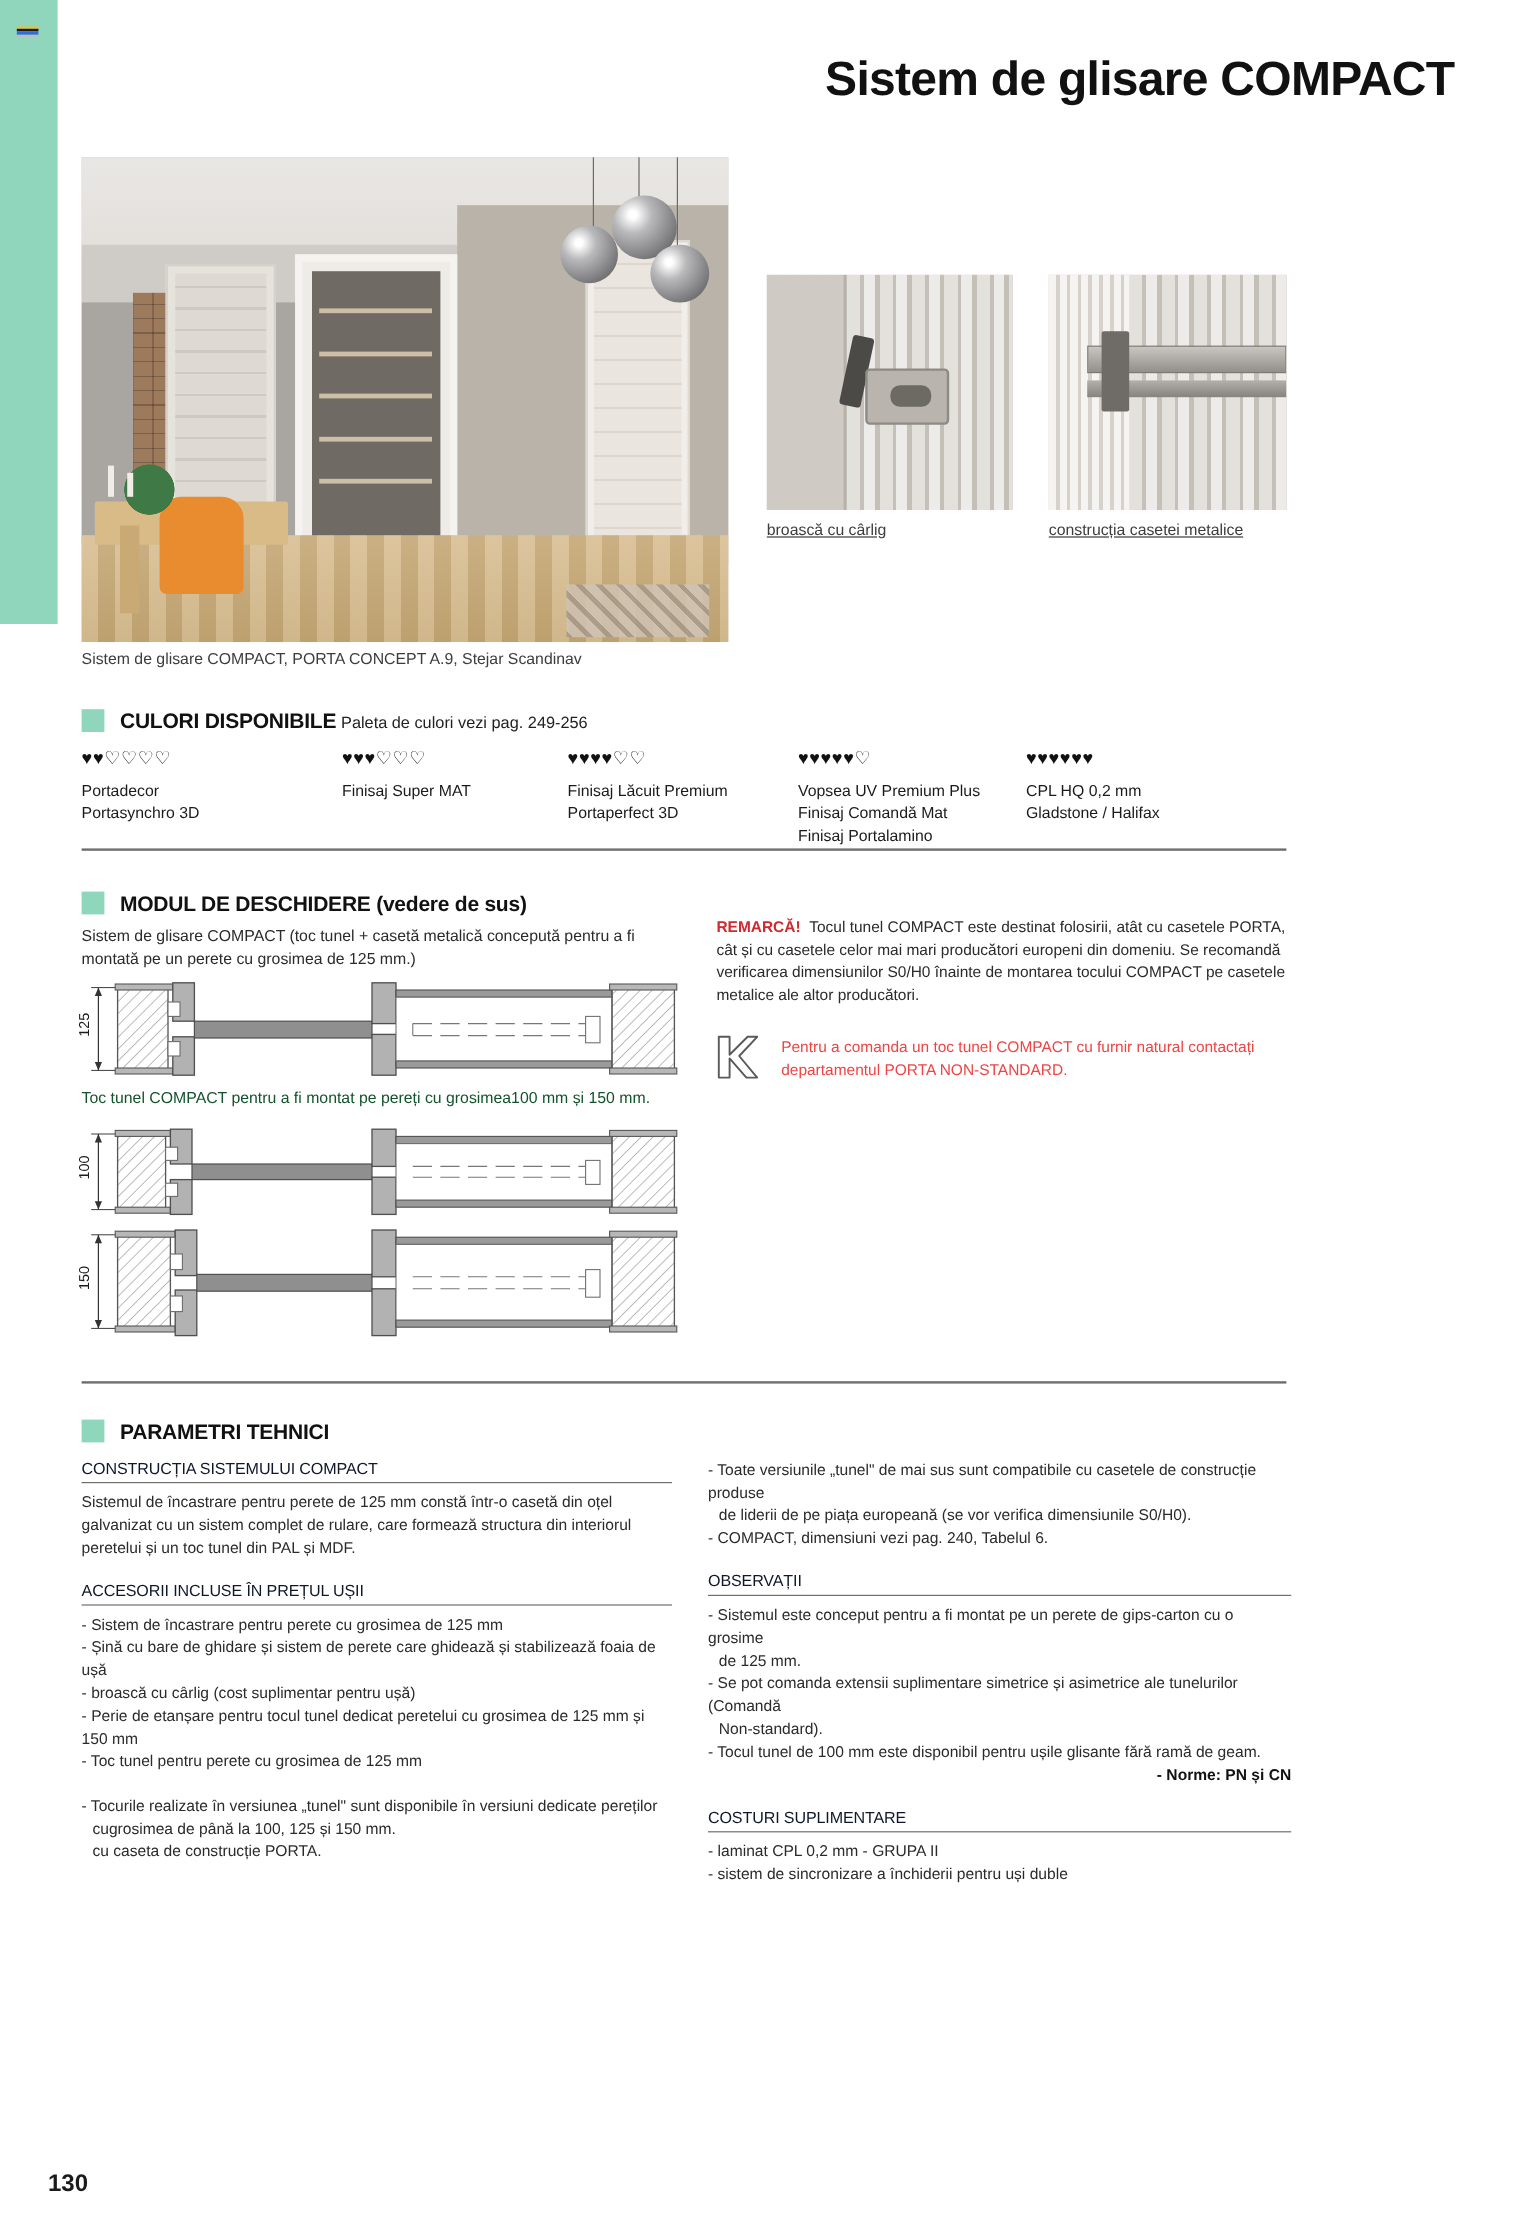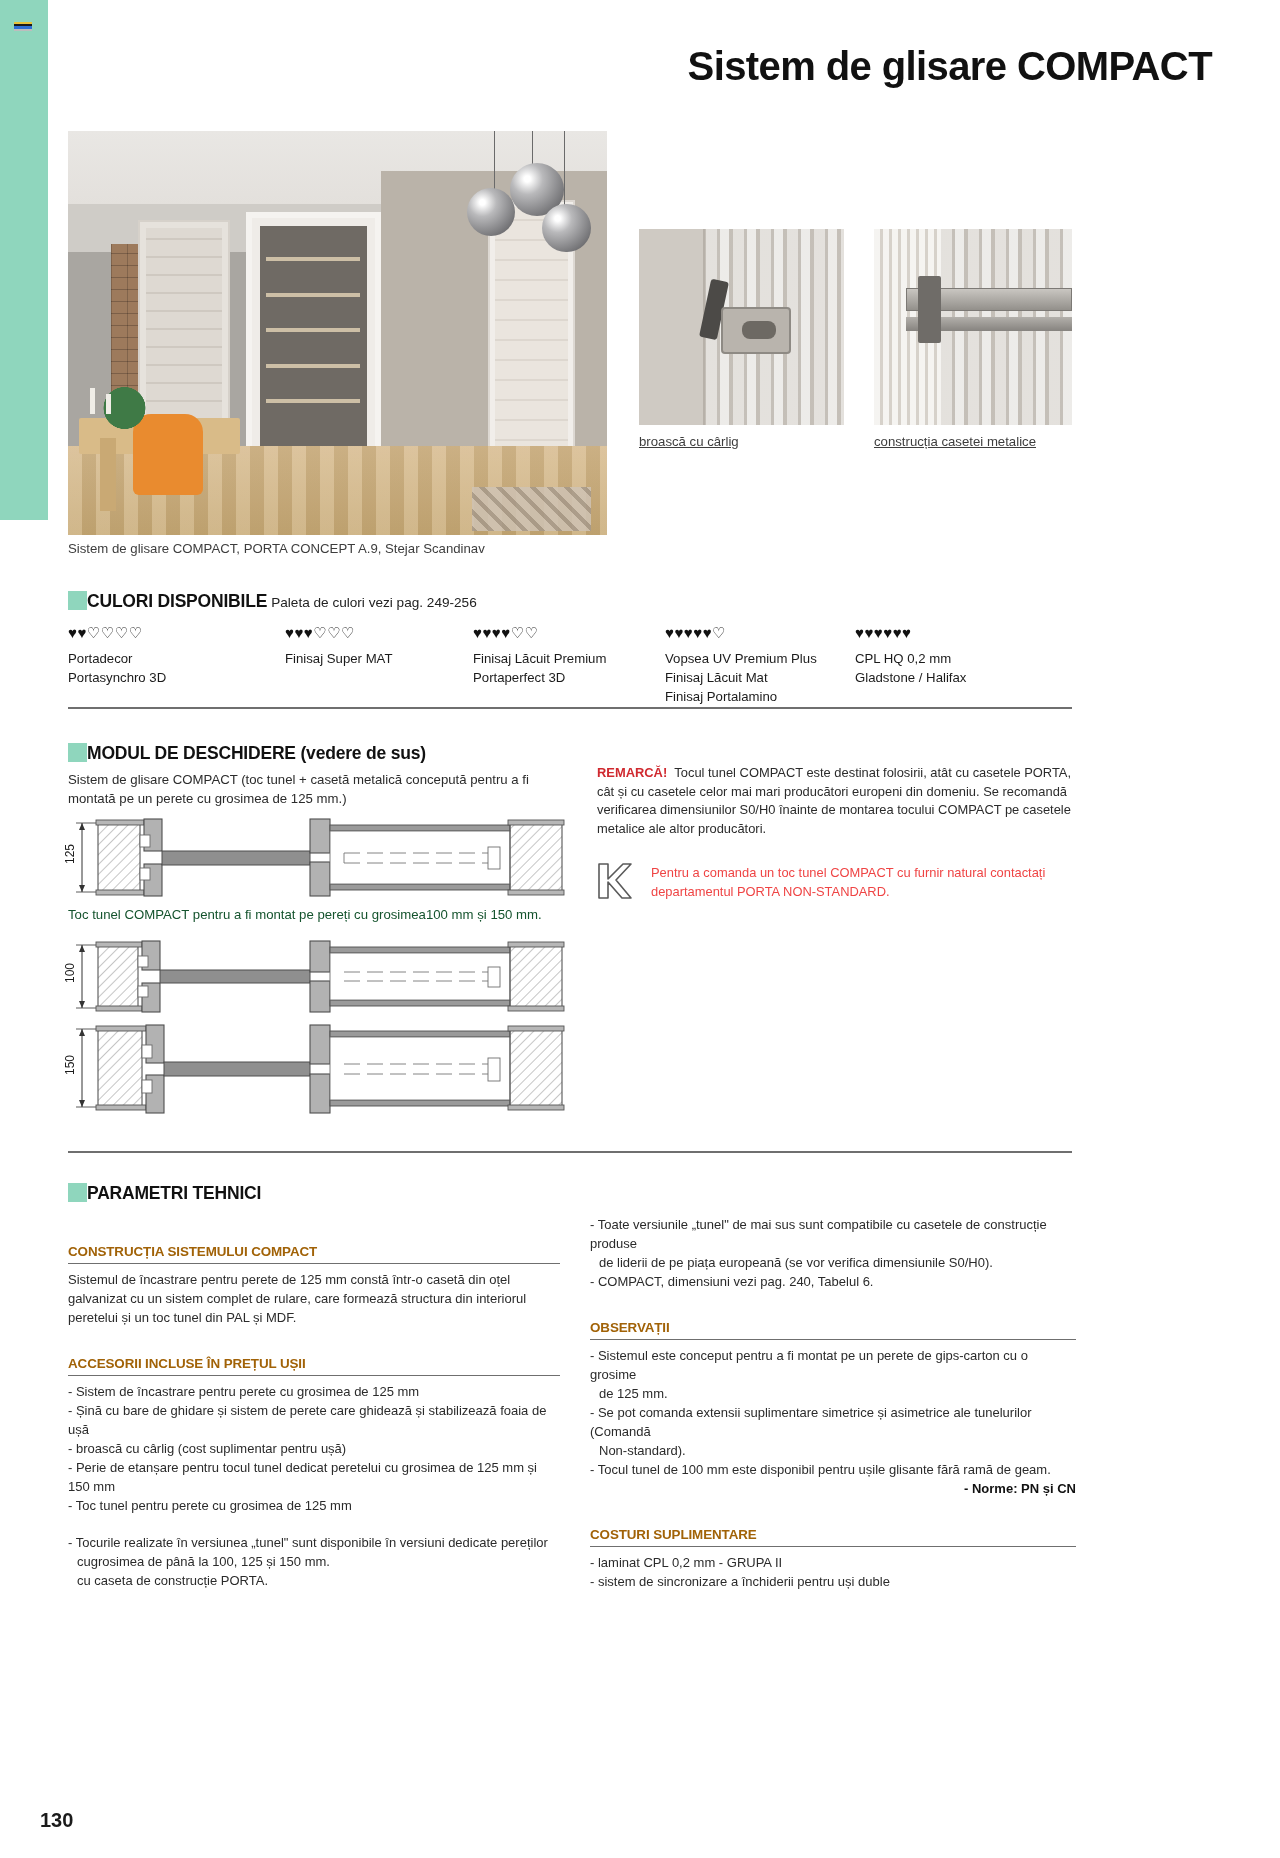--- a/index.html
+++ b/index.html
@@ -117,21 +117,21 @@
     background:#e7e3dd;
     background-image:repeating-linear-gradient(90deg,rgba(255,255,255,.6) 0 6px,rgba(170,163,153,.28) 6px 9px);}
   .detail-cap {
     position: absolute; top: 434px;
     font-size: 13.2px; color: #3d3d3d; text-decoration: underline;
   }
   .detail-cap-a { left: 639px; }
   .detail-cap-b { left: 874px; }
 
   
-  .sec-head { position: absolute; display: flex; align-items: baseline; }
+  .sec-head { position: absolute; display: flex; align-items: baseline; gap: 13px; }
   .sec-chip { width: 19px; height: 19px; background: #8fd6bd; flex: none; position: relative; top: 3px; }
   .sec-title { font-size: 17.5px; font-weight: 700; letter-spacing: -0.2px; color: #111; }
   .sec-sub { font-size: 13.6px; font-weight: 400; color: #222; margin-left: 4px; }
 
   .rule { position: absolute; height: 2px; background: #6f6f6f; }
 
   
   .colors { position: absolute; left: 68px; top: 625px; width: 1004px; }
   .color-col { position: absolute; top: 0; }
   .hearts { font-size: 15px; letter-spacing: 0.5px; color: #111; line-height: 1; white-space: nowrap; }
@@ -155,22 +155,22 @@
   
   .diagram { position: absolute; left: 68px; }
   .dim-label {
     position: absolute; font-size: 12px; color: #1b1b1b;
     transform: rotate(-90deg); transform-origin: center;
   }
 
   
   .pt-col-l { position: absolute; left: 68px; width: 492px; }
   .pt-col-r { position: absolute; left: 590px; width: 486px; }
-  .pt-h3 { font-size: 13.4px; font-weight: 700; color: #a16207; letter-spacing: -0.1px;
-           padding-bottom: 4px; border-bottom: 1.6px solid #6f6f6f; margin-bottom: 7px; margin-top: 28px; }
+  .pt-h3 { font-size: 13.4px; font-weight: 400; color: #0f172a; letter-spacing: -0.1px;
+           padding-bottom: 4px; border-bottom: 1.6px solid #6f6f6f; margin-bottom: 7px; }
   .pt-p { font-size: 13px; line-height: 1.46; color: #2b2b2b; }
   .pt-list { list-style: none; font-size: 13px; line-height: 1.46; color: #2b2b2b; }
   .pt-list li { text-indent: 0; }
   .pt-list li.ind { padding-left: 9px; }
   .pt-list li.bold { font-weight: 700; color:#111;text-align:right; }
   .blk { margin-bottom: 18px; }
 
   .folio { position: absolute; left: 40px; bottom: 26px;
            font-size: 20px; font-weight: 700; color: #1b1b1b; }
 </style>
@@ -268,21 +268,21 @@
         <div class="hearts">♥♥♥♥♡♡</div>
         <div class="color-names">
           <div>Finisaj Lăcuit Premium</div>
           <div>Portaperfect 3D</div>
         </div>
       </div>
       <div class="color-col" style="left: 597px;">
         <div class="hearts">♥♥♥♥♥♡</div>
         <div class="color-names">
           <div>Vopsea UV Premium Plus</div>
-          <div>Finisaj Lăcuit Mat</div>
+          <div>Finisaj Comandă Mat</div>
           <div>Finisaj Portalamino</div>
         </div>
       </div>
       <div class="color-col" style="left: 787px;">
         <div class="hearts">♥♥♥♥♥♥</div>
         <div class="color-names">
           <div>CPL HQ 0,2 mm</div>
           <div>Gladstone / Halifax</div>
         </div>
       </div>

